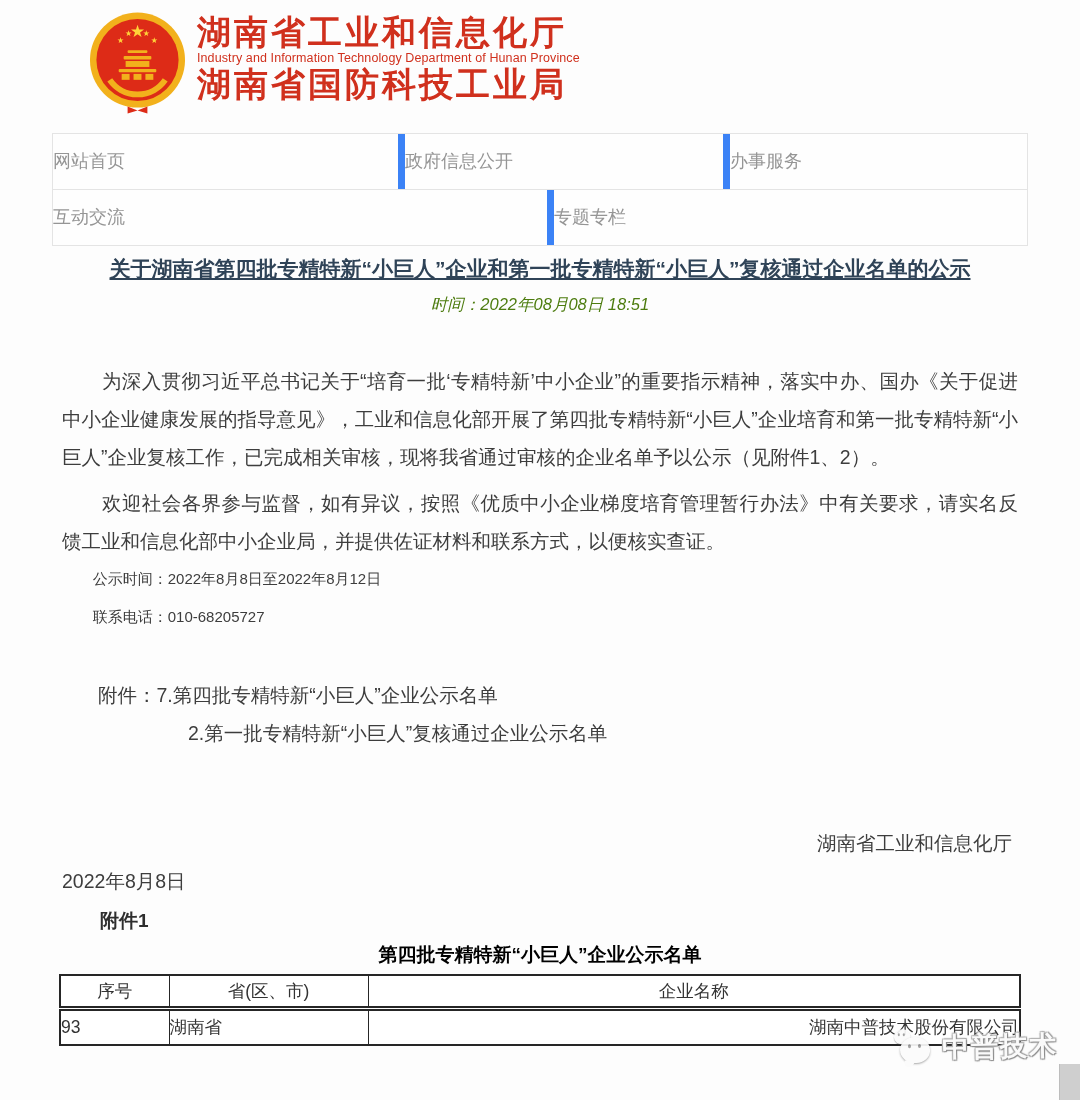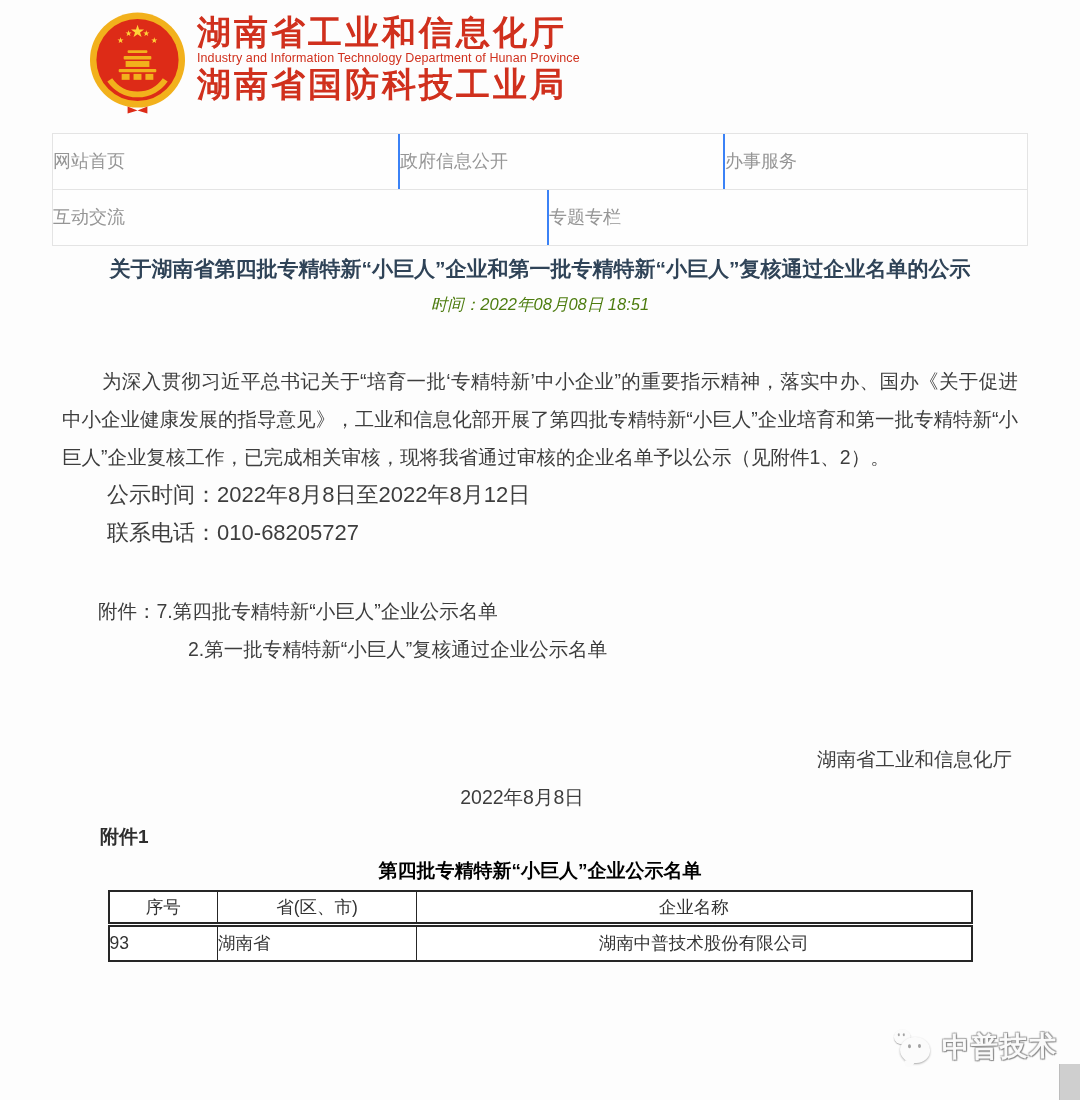--- a/index.html
+++ b/index.html
@@ -17,50 +17,50 @@
   .org-names { margin-left: 10px; color: #d0301d; padding-top: 4px; }
   .org-cn { font-size: 34px; font-weight: 700; letter-spacing: 3px; line-height: 37px; white-space: nowrap; }
   .org-en { font-size: 12.5px; font-weight: 400; letter-spacing: 0.1px; line-height: 15px; white-space: nowrap; }
 
   
   .main-nav { width: 976px; margin: 11px auto 0; border: 1px solid #e4e4e4; background: #fefefe; }
   .nav-row { display: grid; }
   .nav-row-1 { grid-template-columns: 345px 325px 1fr; }
   .nav-row-2 { grid-template-columns: 494px 1fr; border-top: 1px solid #e4e4e4; }
   .nav-cell { height: 55px; line-height: 55px; color: #959595; font-size: 18px; cursor: pointer; }
-  .nav-cell + .nav-cell { border-left: 2px solid #3b82f6; }
+  .nav-cell + .nav-cell { border-left: 7px solid #3b82f6; }
 
   
   .breadcrumb-bar { width: 976px; margin: 0 auto; padding: 15px 24px 13px; border-bottom: 1px solid #ededed; }
   .breadcrumb { font-size: 17px; color: #474747; cursor: pointer; }
 
   
   .article { padding: 0 62px; color: #3d3d3d; }
-  .article-title { margin-top: 8px; text-align: center; font-size: 21px; font-weight: 700; color: #2f4357; line-height: 30px; }
+  .article-title { margin-top: 8px; text-align: center; font-size: 21px; font-weight: 700; color: #2f4357; line-height: 30px; text-decoration: underline; }
   .article-time { margin-top: 8px; text-align: center; font-size: 16.5px; color: #4d7c0f; line-height: 24px; font-style: italic; }
   .para { font-size: 19.5px; line-height: 38px; text-align: justify; text-indent: 2.05em; }
   .para-1 { margin-top: 46px; }
   .para-2 { margin-top: 8px; }
-  .info-line { font-size: 22px; line-height: 38px; text-indent: 2.05em; }
+  .info-line { font-size: 15px; line-height: 38px; text-indent: 2.05em; }
   .attachments { margin-top: 40px; font-size: 19.5px; line-height: 38px; }
   .attach-line-1 { padding-left: 36px; }
   .attach-line-2 { padding-left: 126px; }
   .sig-org { margin-top: 72px; text-align: right; padding-right: 6px; font-size: 19.5px; line-height: 38px; }
-  .sig-date { text-align: center; padding-right: 36px; font-size: 19.5px; line-height: 38px; }
+  .sig-date { text-align: left; padding-right: 36px; font-size: 19.5px; line-height: 38px; }
 
   
   .appendix-label { margin-top: 2px; padding-left: 38px; font-size: 19px; font-weight: 700; color: #2e2e2e; line-height: 38px; }
   .appendix-title { text-align: center; font-size: 19px; font-weight: 700; color: #000000; line-height: 30px; }
-  .appendix-table { width: 865px; margin: 4px auto 0; border-collapse: collapse; border: 2px solid #262626; background: #fff; }
+  .appendix-table { width: 962px; margin: 4px auto 0; border-collapse: collapse; border: 2px solid #262626; background: #fff; }
   .appendix-table th, .appendix-table td { border: 1px solid #262626; font-weight: 400; color: #333; }
   .appendix-table thead th { height: 33px; font-size: 17.5px; text-align: center; border-bottom: 5px double #262626; }
   .appendix-table tbody td { height: 37px; font-size: 17.5px; }
   .appendix-table col.c-index { width: 109px; }
   .appendix-table col.c-province { width: 199px; }
-  .appendix-table tbody td.cell-company { text-align: center; padding-left: 20px; }
+  .appendix-table tbody td.cell-company { text-align: right; padding-left: 20px; }
 
   
   .watermark { position: absolute; top: 1028px; right: 22px; display: flex; align-items: center; gap: 8px; transform: rotate(-1deg); pointer-events: none; }
   .wm-logo { position: relative; width: 40px; height: 38px; opacity: 0.92; }
   .wm-bubble-big { position: absolute; left: 6px; top: 8px; width: 30px; height: 26px; background: #fbfbfb; border-radius: 50% 50% 46% 50%; box-shadow: 0 1px 2px rgba(90,90,90,0.55); }
   .wm-bubble-small { position: absolute; left: 0; top: 0; width: 17px; height: 15px; background: #fbfbfb; border-radius: 50%; box-shadow: 0 1px 1px rgba(90,90,90,0.5); }
   .wm-eye { position: absolute; width: 3px; height: 4px; background: #9a9a9a; border-radius: 50%; }
   .wm-eye.e1 { left: 14px; top: 15px; } .wm-eye.e2 { left: 24px; top: 15px; }
   .wm-eye.e3 { left: 4px; top: 4px; width: 2px; height: 3px; } .wm-eye.e4 { left: 9px; top: 4px; width: 2px; height: 3px; }
   .wm-tail { position: absolute; left: 10px; top: 31px; width: 10px; height: 7px; background: #fbfbfb; border-radius: 0 0 8px 8px; transform: skewX(-18deg); }
@@ -114,20 +114,21 @@
       <div class="nav-cell">专题专栏</div>
     </div>
   </nav>
 
 
   <main class="article">
     <h1 class="article-title">关于湖南省第四批专精特新“小巨人”企业和第一批专精特新“小巨人”复核通过企业名单的公示</h1>
     <div class="article-time">时间：2022年08月08日 18:51</div>
 
     <p class="para para-1">为深入贯彻习近平总书记关于“培育一批‘专精特新’中小企业”的重要指示精神，落实中办、国办《关于促进中小企业健康发展的指导意见》，工业和信息化部开展了第四批专精特新“小巨人”企业培育和第一批专精特新“小巨人”企业复核工作，已完成相关审核，现将我省通过审核的企业名单予以公示（见附件1、2）。</p>
+    <p class="para para-2">欢迎社会各界参与监督，如有异议，按照《优质中小企业梯度培育管理暂行办法》中有关要求，请实名反馈工业和信息化部中小企业局，并提供佐证材料和联系方式，以便核实查证。</p>
     <div class="info-line">公示时间：2022年8月8日至2022年8月12日</div>
     <div class="info-line">联系电话：010-68205727</div>
 
     <div class="attachments">
       <div class="attach-line-1">附件：7.第四批专精特新“小巨人”企业公示名单</div>
       <div class="attach-line-2">2.第一批专精特新“小巨人”复核通过企业公示名单</div>
     </div>
 
     <div class="sig-org">湖南省工业和信息化厅</div>
     <div class="sig-date">2022年8月8日</div>

